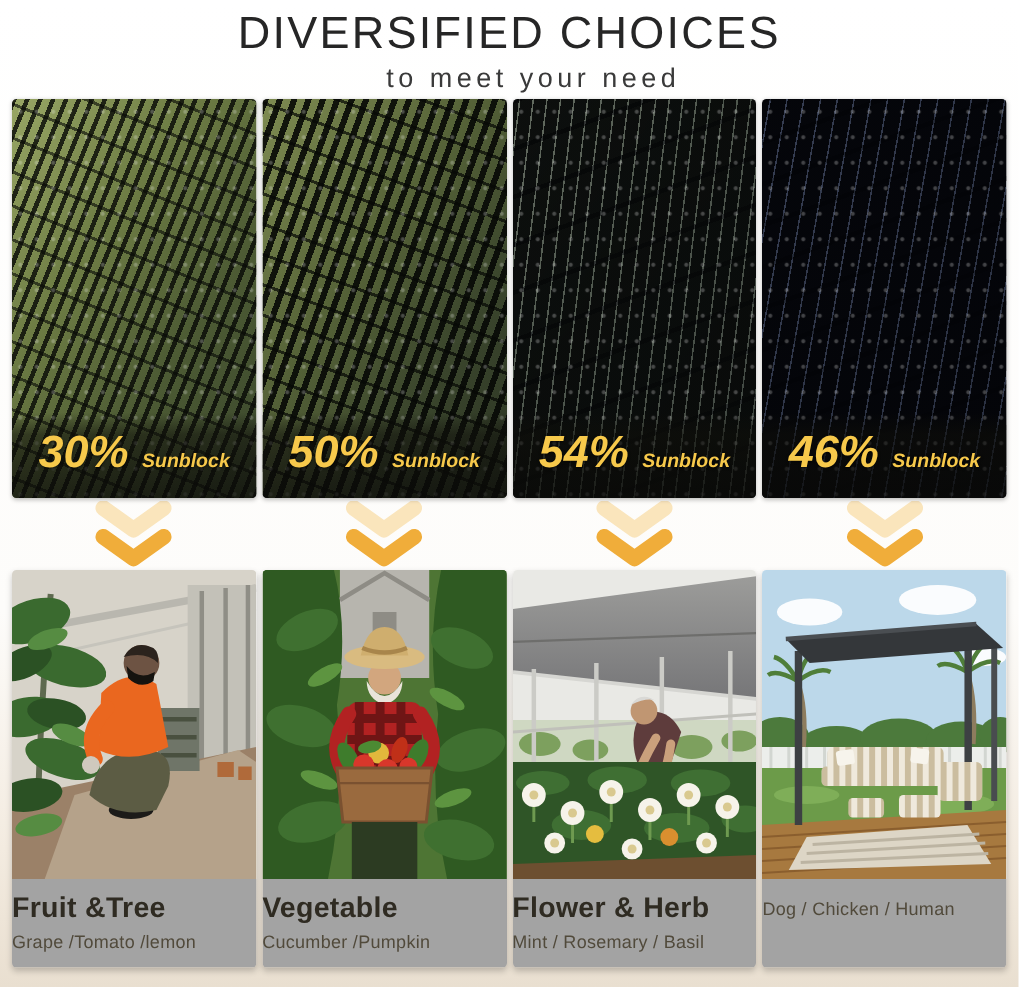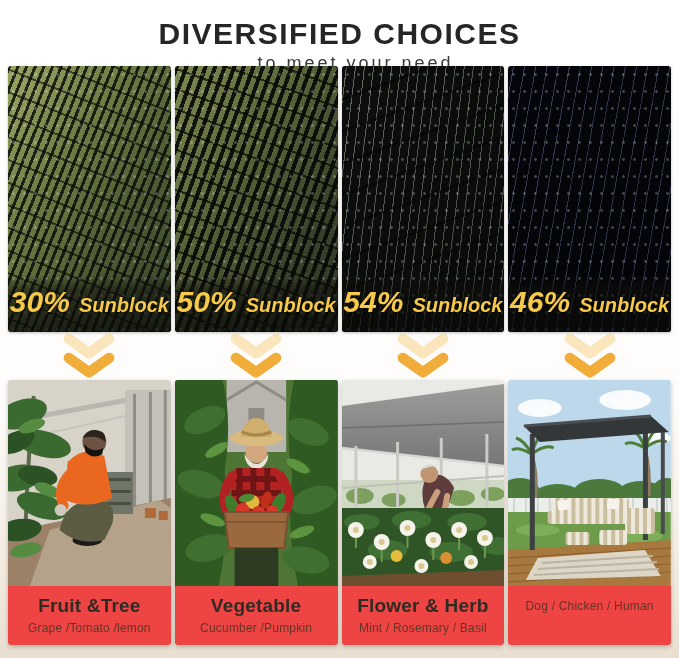--- a/index.html
+++ b/index.html
@@ -7,22 +7,22 @@
   body {
     font-family:"Liberation Sans", sans-serif;
     background:linear-gradient(180deg,#ffffff 0%,#fdfcfa 62%,#f3ebe0 86%,#e9dfd0 100%);
     overflow:hidden;
   }
   .page { width:679px; height:658px; position:relative; }
 
   
   .header { height:66px; text-align:center; padding-top:6px; }
   .title {
-    font-size:30px; font-weight:700; letter-spacing:1.5px;
-    color:#262626; line-height:1.1;margin-top:11px;
+    font-size:30px; font-weight:400; letter-spacing:1.5px;
+    color:#262626; line-height:1.1;
   }
   .subtitle {
     font-size:18px; font-weight:400; letter-spacing:3px;
     color:#3a3a3a; margin-top:3px;margin-left:32px;
   }
 
   
   .row { display:grid; grid-template-columns:repeat(4,1fr); gap:4px; padding:0 8px; }
 
   
@@ -57,36 +57,36 @@
     display:flex; align-items:baseline; justify-content:center; gap:9px;
     padding-top:12px;
     background:linear-gradient(180deg, rgba(15,15,10,0) 0%, rgba(15,15,10,.55) 26%, rgba(10,10,8,.72) 100%);
     font-style:italic;
   }
   .pct {
     font-size:30px; font-weight:900; line-height:1;
     color:#f7c94b; text-shadow:0 1px 2px rgba(0,0,0,.6);
   }
   .sun-word {
-    font-size:20px; font-weight:700; line-height:1;
+    font-size:13px; font-weight:700; line-height:1;
     color:#f7c94b; text-shadow:0 1px 2px rgba(0,0,0,.6);
   }
 
   
   .row-arrows { height:48px; align-items:center; }
   .arrow-cell { display:flex; justify-content:center; align-items:center; }
 
   
   .cat-card {
     display:flex; flex-direction:column; border-radius:3px; overflow:hidden;
     box-shadow:0 2px 4px rgba(0,0,0,.22);
   }
   .cat-photo { width:100%; height:206px; display:block; }
   .cat-label {
-    height:59px; background:#ef4444; text-align:center; padding-top:9px;
+    height:59px; background:#a3a3a3; padding-top:9px;
   }
   .cat-title { font-size:19px; font-weight:800; color:#2f2b22; line-height:1.15; letter-spacing:.2px; }
   .cat-sub   { font-size:12px; font-weight:400; color:rgba(58,49,30,.78); margin-top:4px; letter-spacing:.2px; }
 </style>
 </head>
 <body>
 
 <div class="page">
 
   <div class="header">

